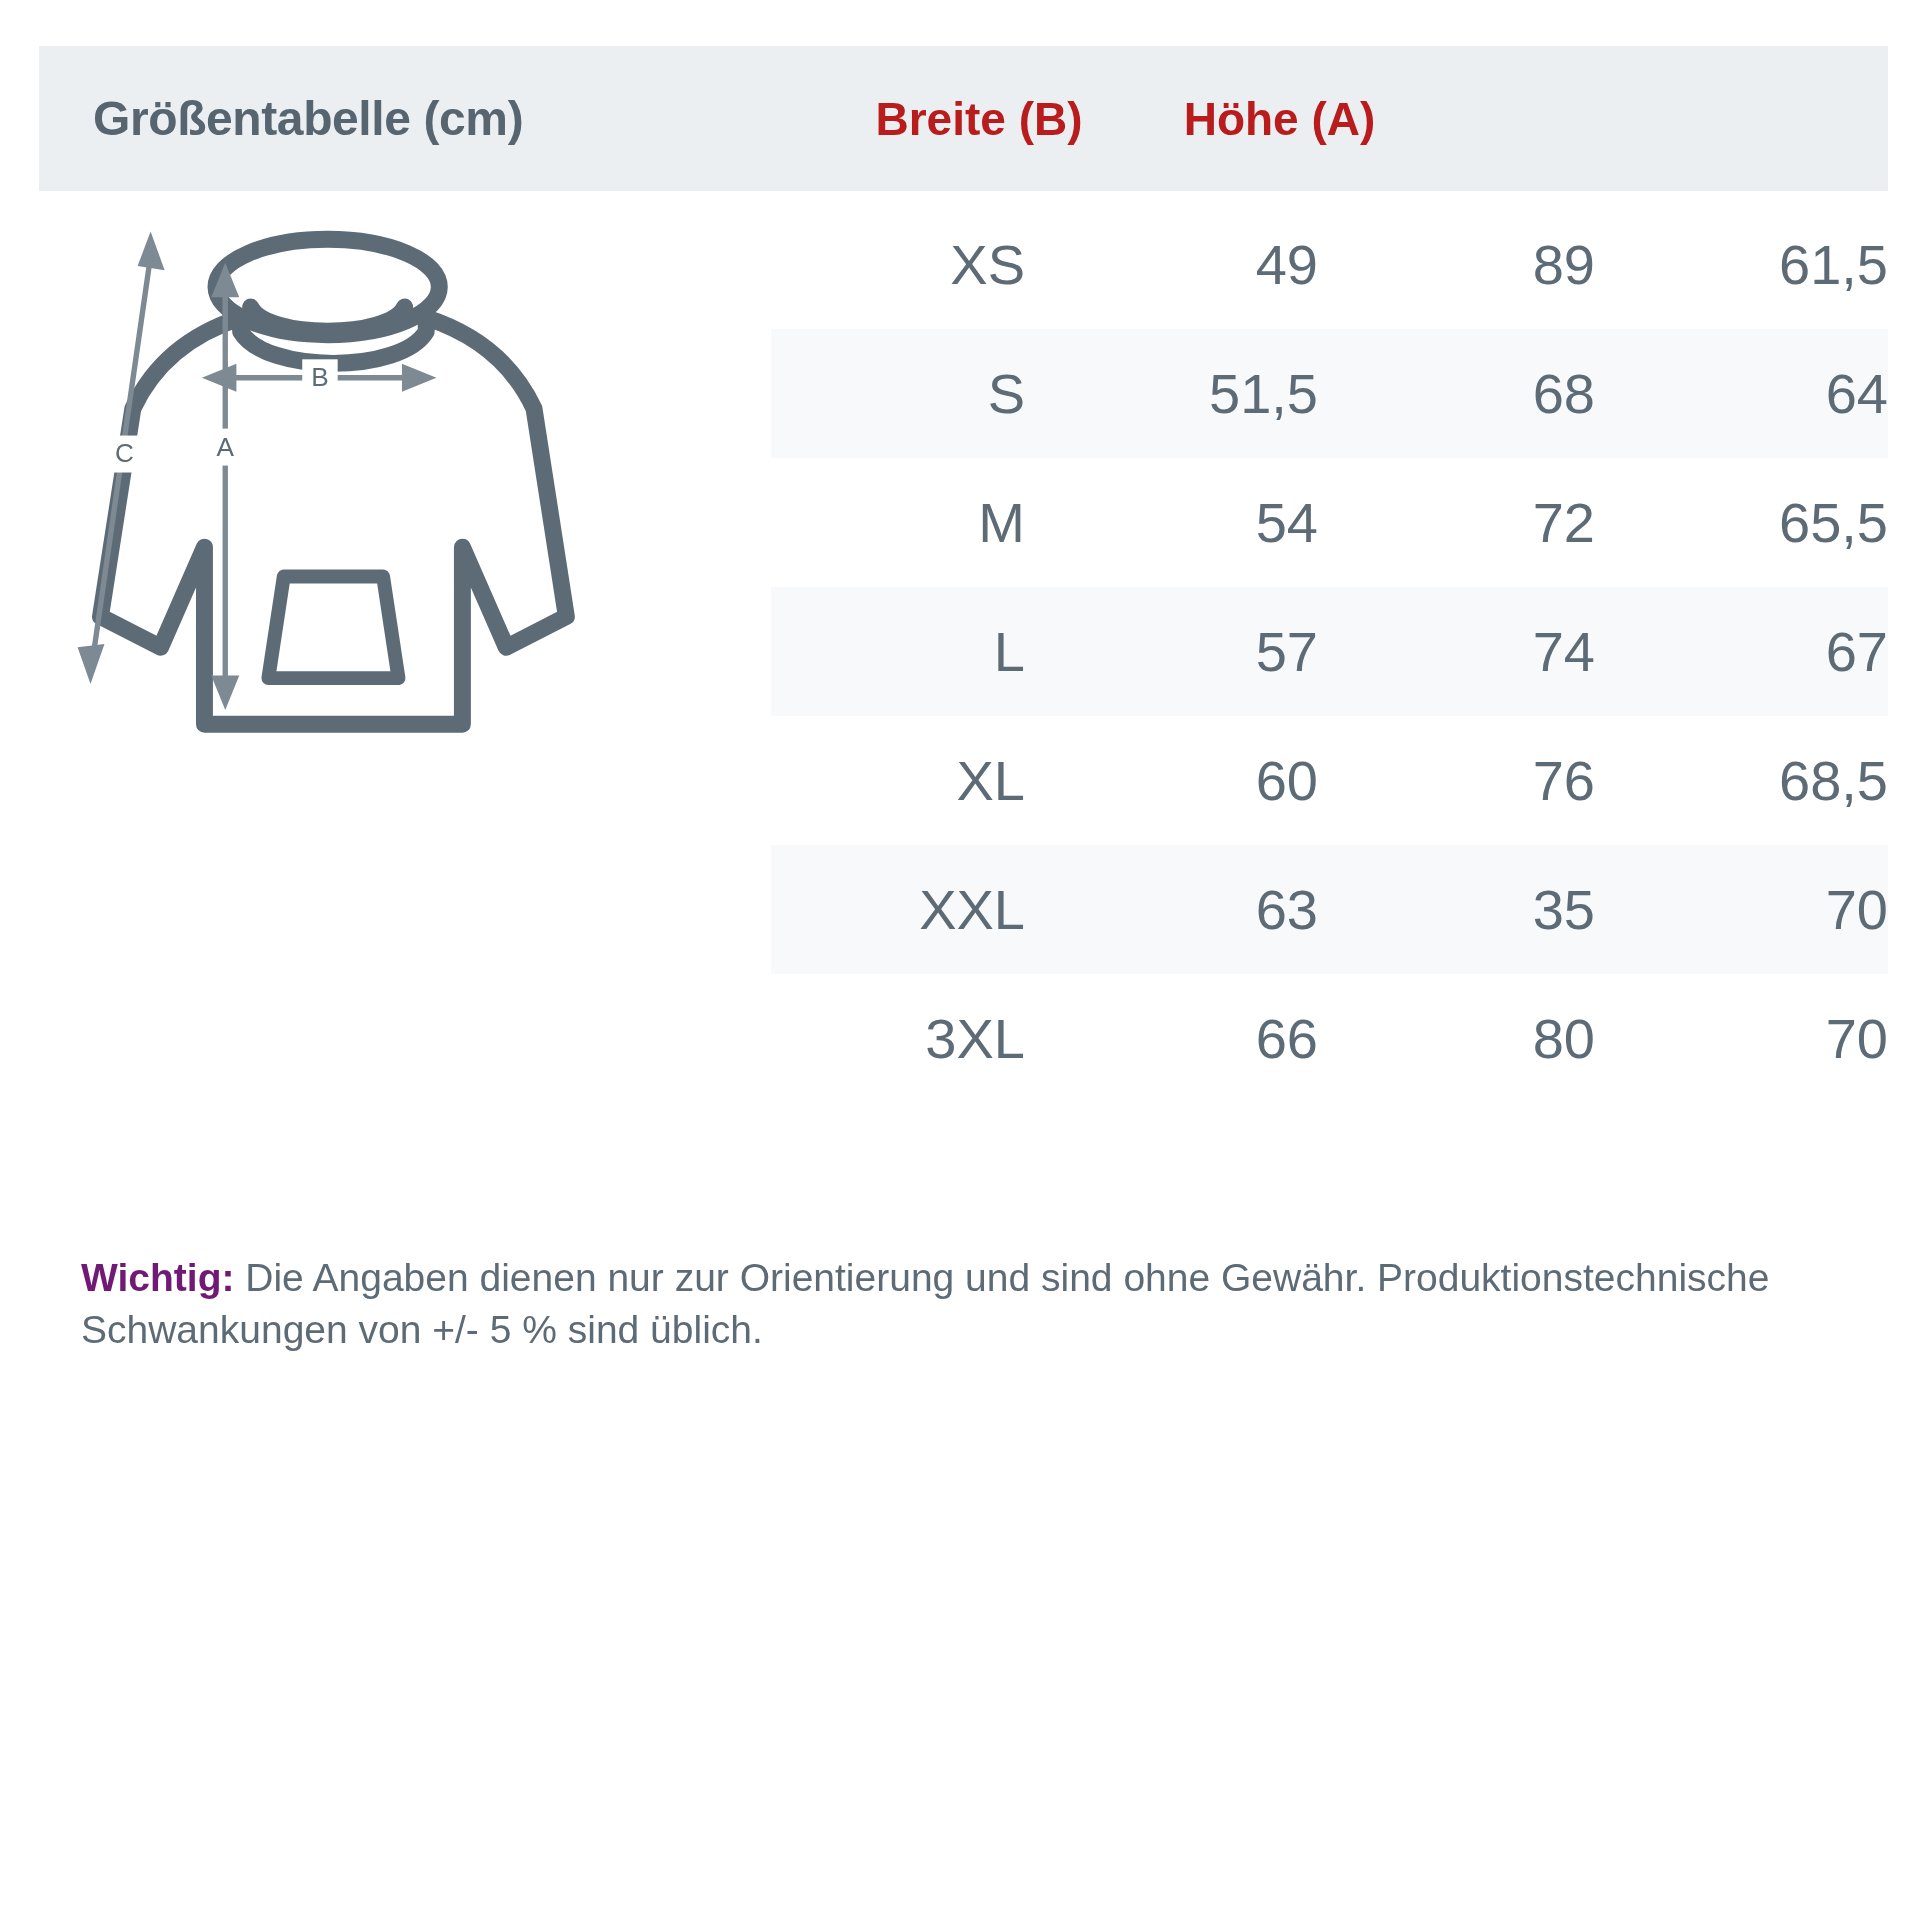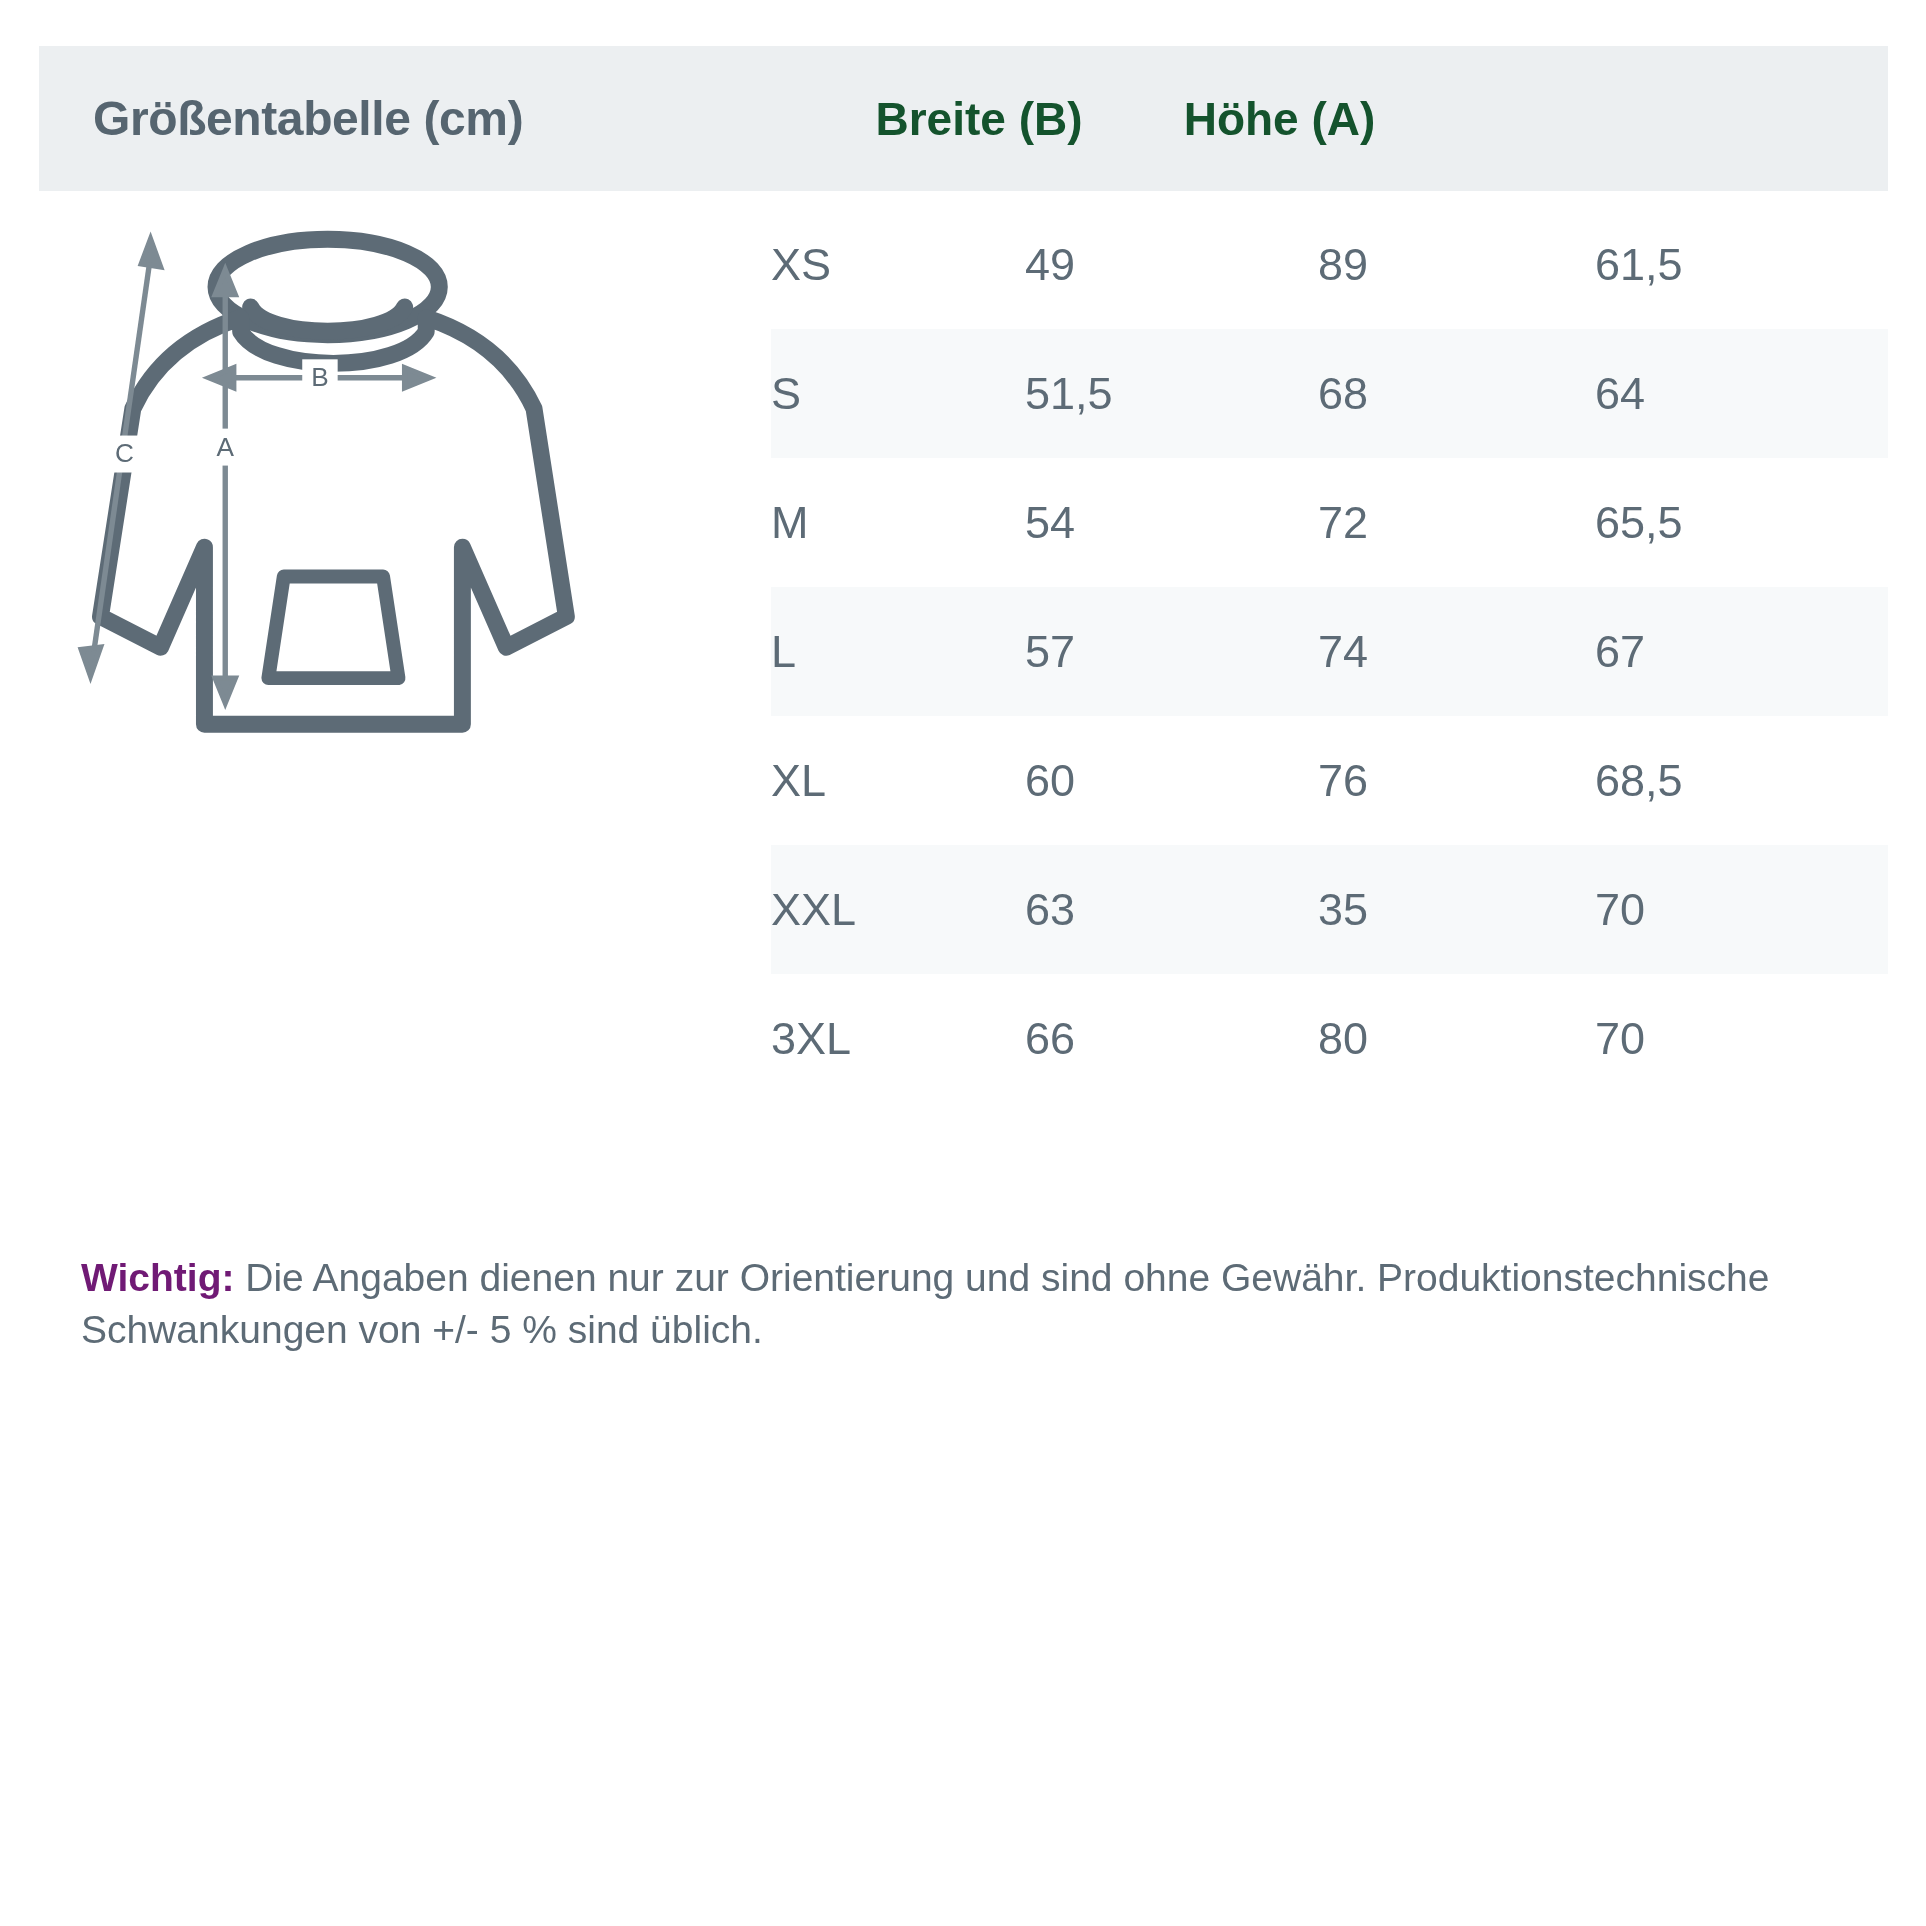--- a/index.html
+++ b/index.html
@@ -47,21 +47,21 @@
     left: 778px;
     top: 0;
     width: 1110px;
     height: 145px;
     display: flex;
     align-items: center;
   }
   .header-col {
     font-size: 46px;
     font-weight: bold;
-    color: #14532d;
+    color: #b91c1c;
     text-align: center;
     white-space: nowrap;
   }
   .header-col.c1 { width: 324px; }
   .header-col.c2 { width: 277px; }
   .header-col.c3 { width: 301px; }
 
   
   .illustration {
     position: absolute;
@@ -75,23 +75,23 @@
   .size-table {
     position: absolute;
     left: 771px;
     top: 200px;
     width: 1117px;
     border-collapse: collapse;
   }
   .size-table tr { height: 129px; }
   .size-table tr.alt { background: #f7f9fa; }
   .size-table td {
-    font-size: 45px;
+    font-size: 56px;
     color: #5d6b76;
-    text-align: left;
+    text-align: right;
     vertical-align: middle;
     padding: 0;
   }
   .size-table td.size-label { width: 254px; }
   .size-table td.v1 { width: 293px; }
   .size-table td.v2 { width: 277px; }
   .size-table td.v3 { width: 293px; }
 
   
   .footnote {

